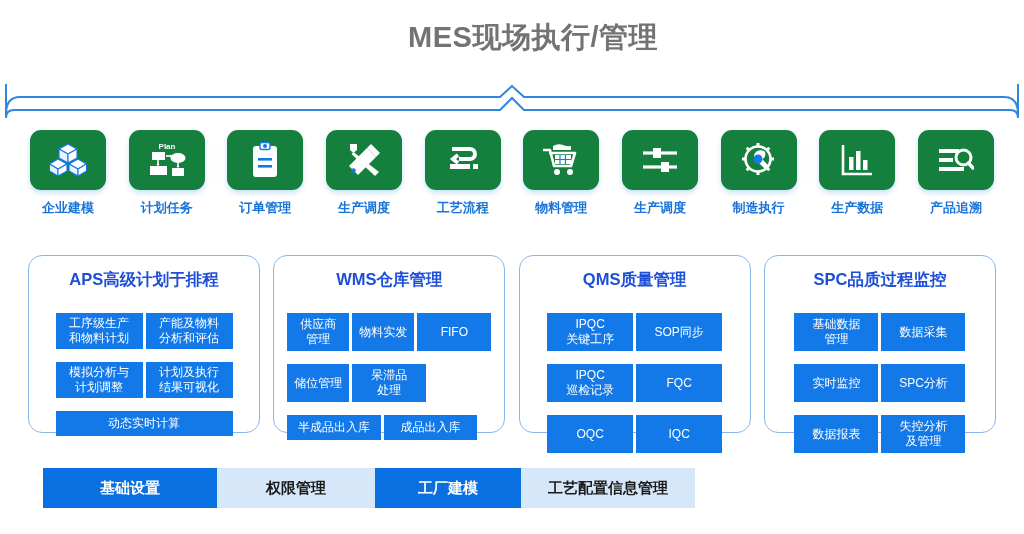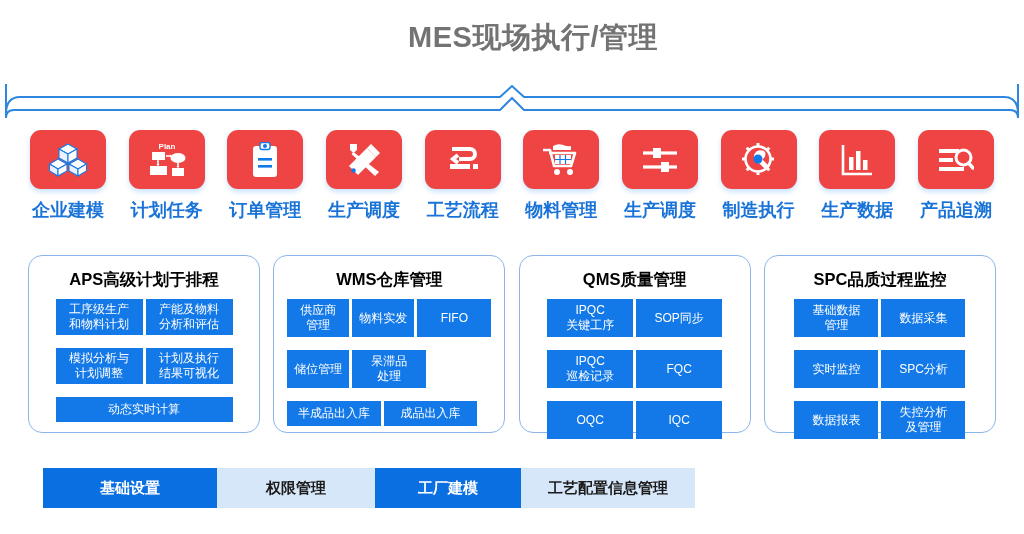--- a/index.html
+++ b/index.html
@@ -30,48 +30,48 @@
     width: 976px; height: 92px;
     display: flex; justify-content: space-between;
   }
   .icon-cell {
     width: 88px;
     display: flex; flex-direction: column; align-items: center;
   }
   .icon-tile {
     width: 76px; height: 60px;
     border-radius: 11px;
-    background: #ef4444;
+    background: #15803d;
     box-shadow: 0 3px 5px rgba(20,121,232,0.22);
     display: flex; align-items: center; justify-content: center;
   }
   .icon-tile svg { display: block; }
   .icon-label {
     margin-top: 9px;
-    font-size: 18px; color: #1a74d8; font-weight: bold;
+    font-size: 13px; color: #1a74d8; font-weight: bold;
     white-space: nowrap;
   }
 
   
   .panels {
     position: absolute; top: 255px; left: 28px;
     width: 968px; height: 178px;
     display: flex; justify-content: space-between;
   }
   .panel {
     width: 232px; height: 178px;
     border: 1px solid #8ab6ea;
     border-radius: 14px;
     background: #ffffff;
     padding-top: 13px;
     display: flex; flex-direction: column; align-items: center;
   }
   .panel-title {
-    font-size: 16.5px; font-weight: bold; color: #000000;
-    margin-bottom: 8px; white-space: nowrap;
+    font-size: 16.5px; font-weight: bold; color: #1d4ed8;
+    margin-bottom: 22px; white-space: nowrap;
   }
   .grid { display: flex; flex-direction: column; gap: 13px; }
   .grow { display: flex; gap: 3px; }
   .cellbox {
     background: #1479e8;
     color: #ffffff;
     font-size: 12px;
     line-height: 1.22;
     text-align: center;
     display: flex; align-items: center; justify-content: center;

